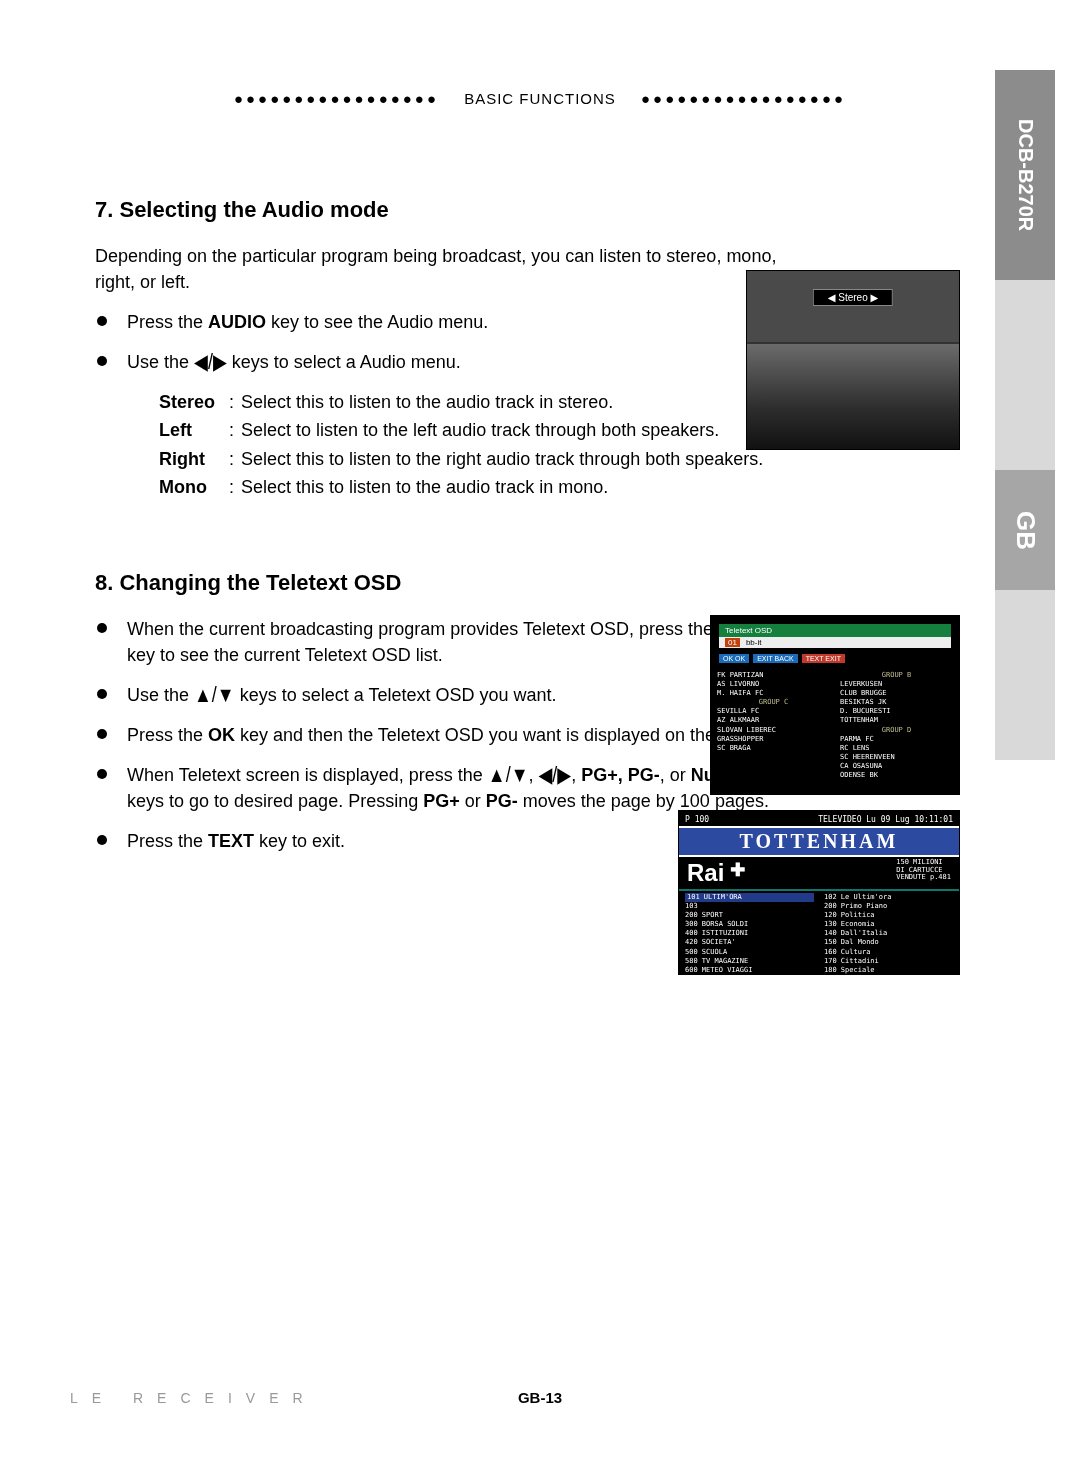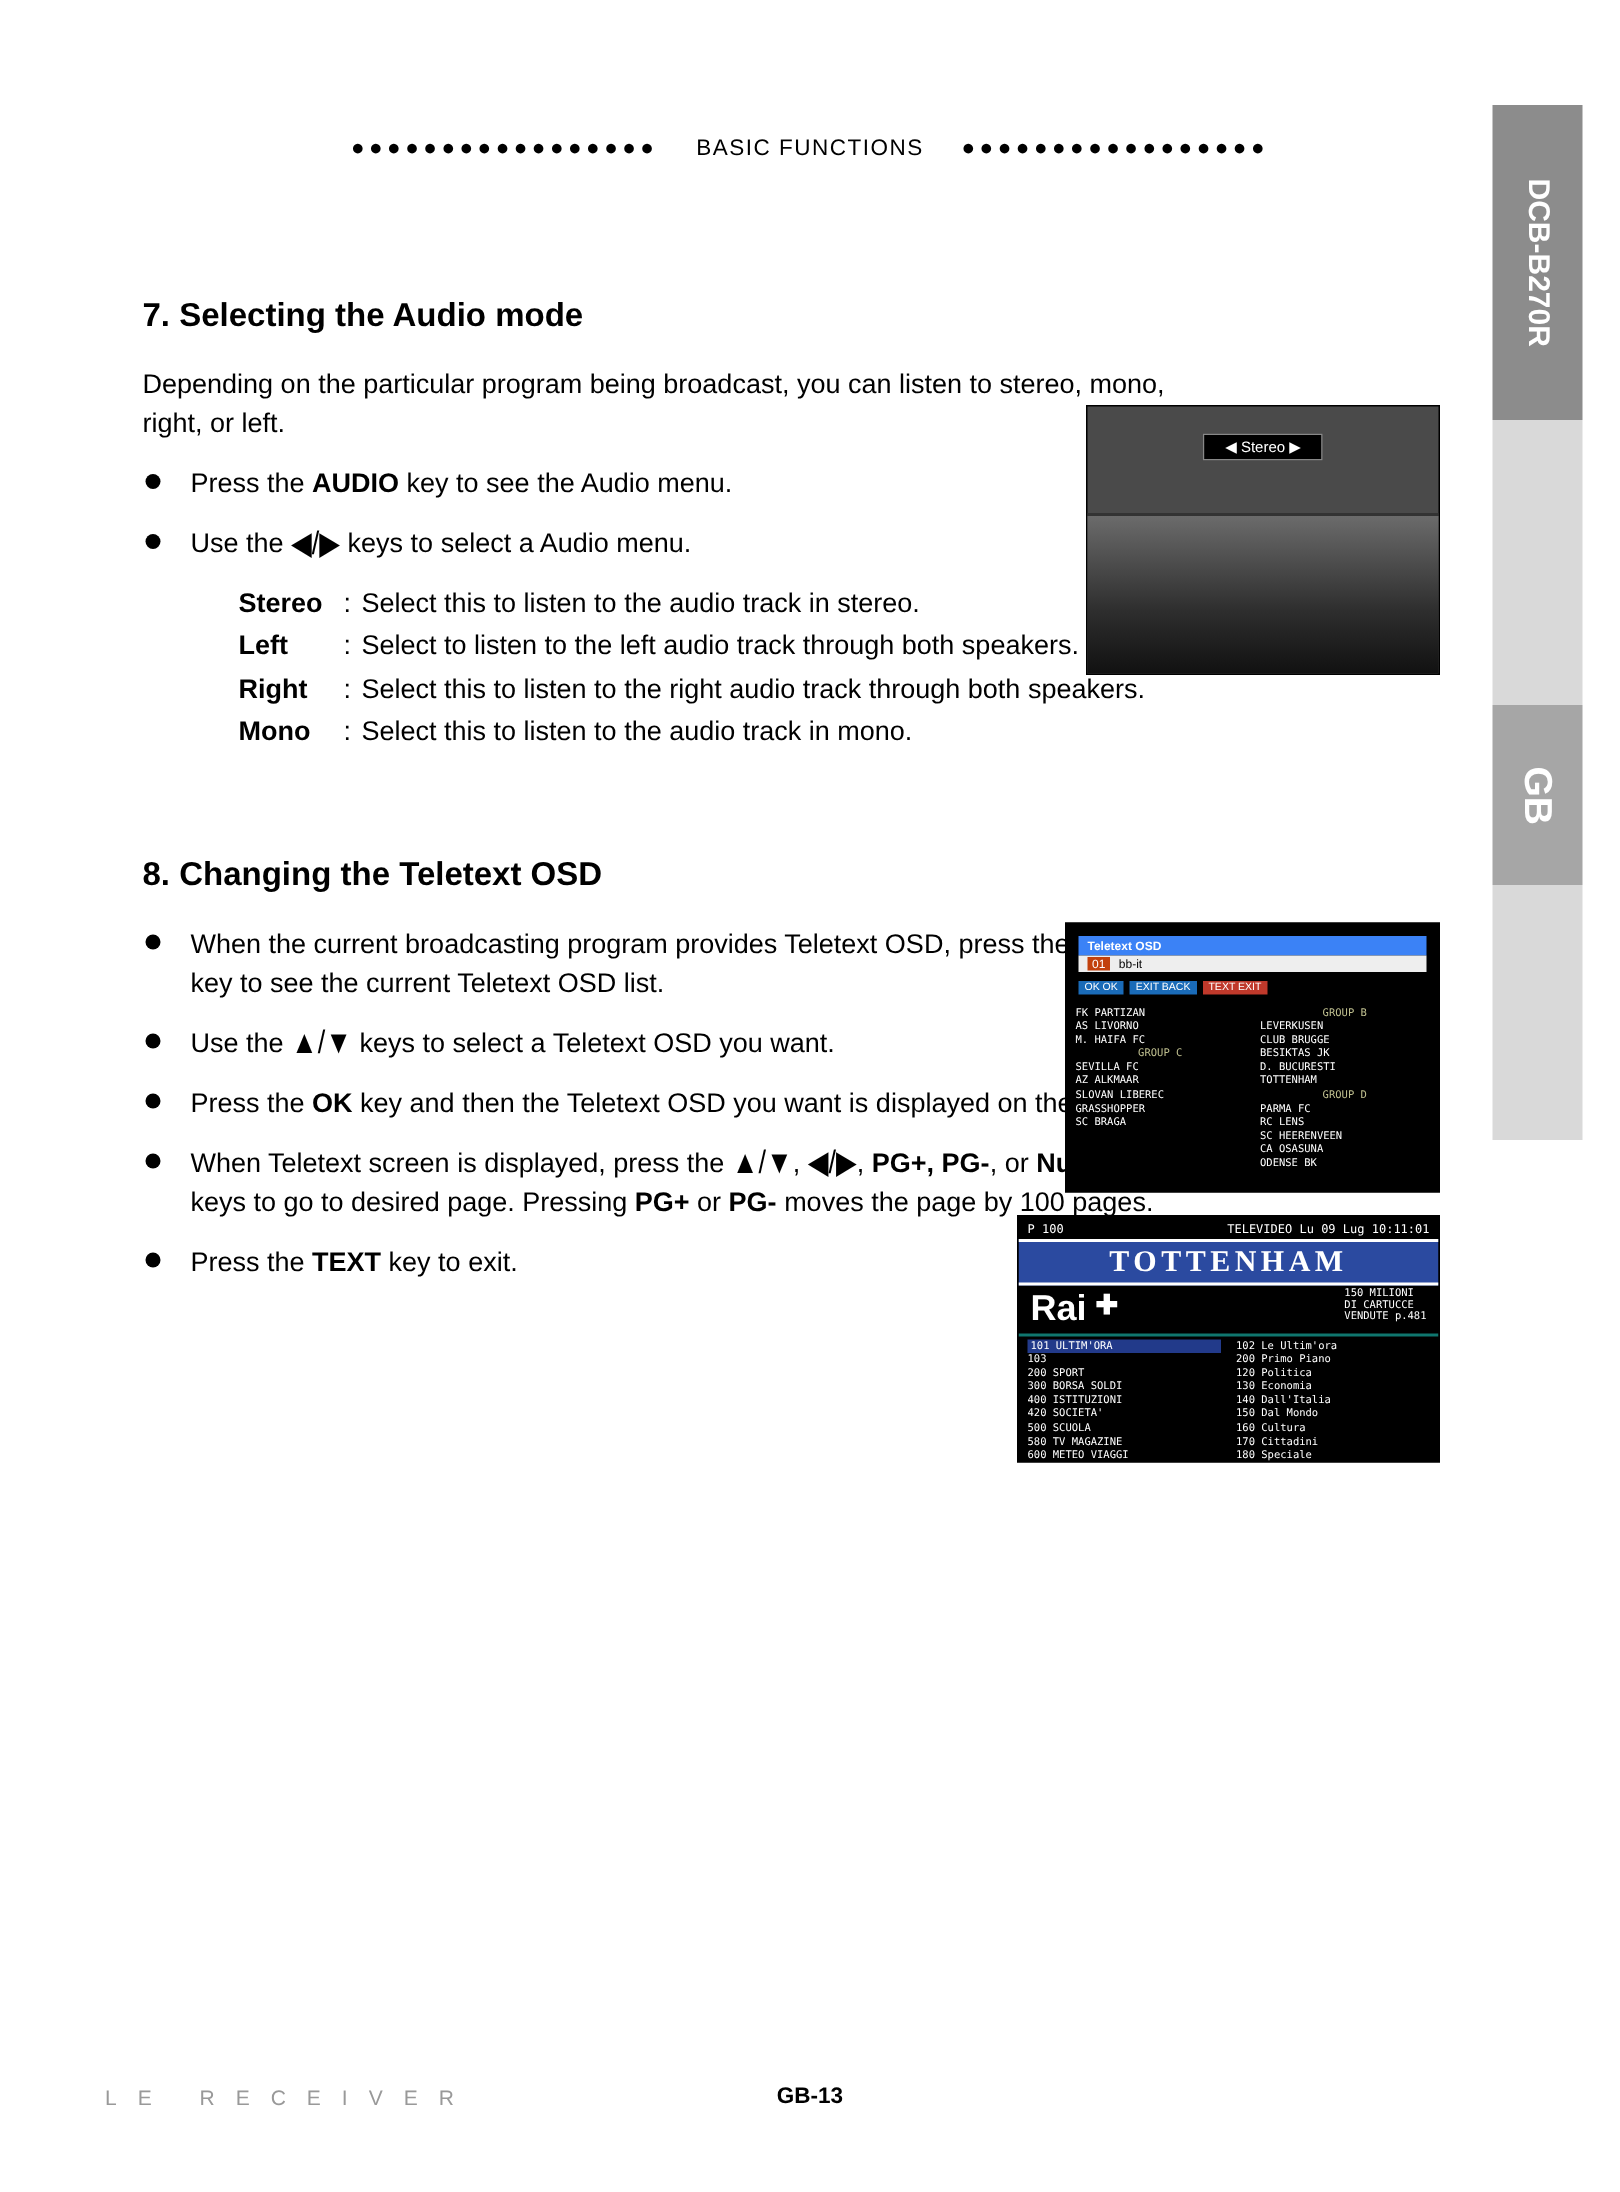--- a/index.html
+++ b/index.html
@@ -80,21 +80,21 @@
   .def-row { display:flex; margin-bottom:2px; }
   .def-term { width: 70px; flex-shrink:0; font-weight:bold; }
   .def-sep  { width: 12px; flex-shrink:0; }
   .def-desc { flex:1; }
 
   .screenshot {
     position: absolute;
     border: 1px solid #000;
     background: #4a4a4a;
   }
-  .shot1 { right: 120px; top: 270px; width: 236px; height: 180px; padding-left: 11px; }
+  .shot1 { right: 120px; top: 270px; width: 214px; height: 180px; padding-left: 11px; }
   .shot1 .osd-label {
     position:absolute; top:18px; left:50%; transform:translateX(-50%);
     background:#000; color:#fff; font-size:10px; padding:2px 14px;
     border:1px solid #888;
   }
   .shot1 .car {
     position:absolute; left:0; right:0; bottom:0; height:60%;
     background: linear-gradient(#6b6b6b,#2e2e2e 60%,#111);
     border-top:2px solid #333;
   }
@@ -113,21 +113,21 @@
     letter-spacing:3px; padding:2px 0;
     border-top:2px solid #fff; border-bottom:2px solid #fff;
   }
   .tele-rai {
     color:#fff; font-weight:bold; font-size:24px; padding:2px 8px;
     border-bottom:2px solid #0f766e; display:flex; align-items:flex-start; gap:6px;
   }
   .two-col { display:flex; gap:10px; }
   .two-col > div { flex:1; }
 
-  .shot2 .osd-bar { background:#3b82f6; color:#fff; font-size:8px; padding:2px 6px; margin:8px 8px 0;font-weight:bold; }
+  .shot2 .osd-bar { background:#15803d; color:#fff; font-size:8px; padding:2px 6px; margin:8px 8px 0; }
   .shot2 .osd-row { background:#eee; color:#000; font-size:8px; padding:1px 6px; margin:0 8px; display:flex; gap:6px; }
   .shot2 .osd-num { background:#c2410c; color:#fff; padding:0 3px; }
   .shot2 .osd-btns{ display:flex; gap:4px; margin:6px 8px; }
   .shot2 .btn { font-size:7px; padding:1px 4px; color:#fff; }
   .shot2 .btn.ok{background:#1a6bb8;} .shot2 .btn.back{background:#1a6bb8;} .shot2 .btn.exit{background:#c0392b;}
   .grp-title { color:#bfbf8f; text-align:center; font-size:7px; }
 
   .footer {
     position:absolute; bottom:55px; left:0; right:0;
     text-align:center; font-size:15px; font-weight:bold;

